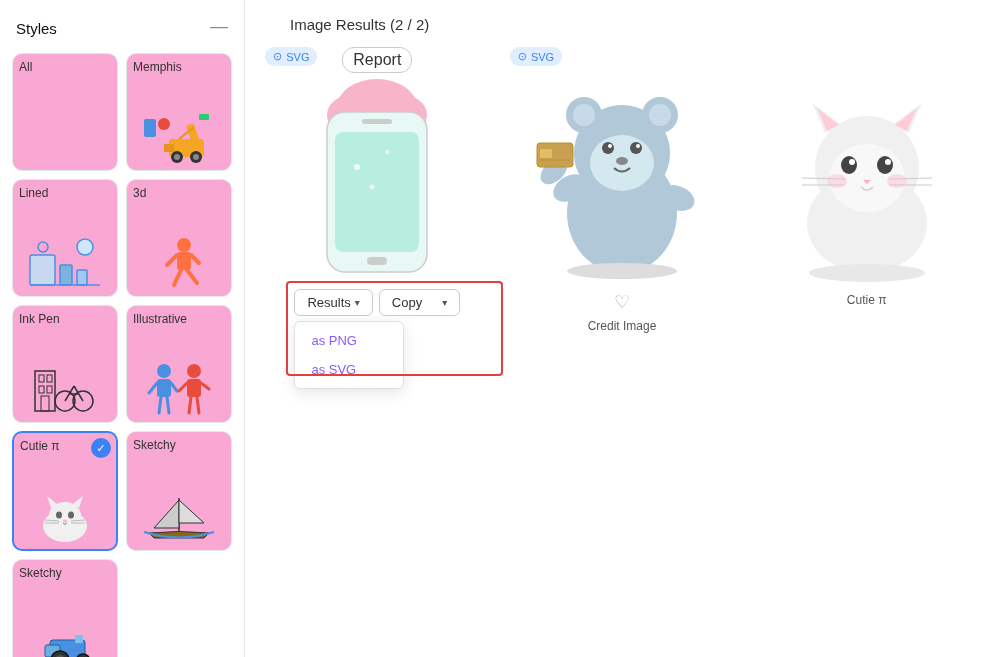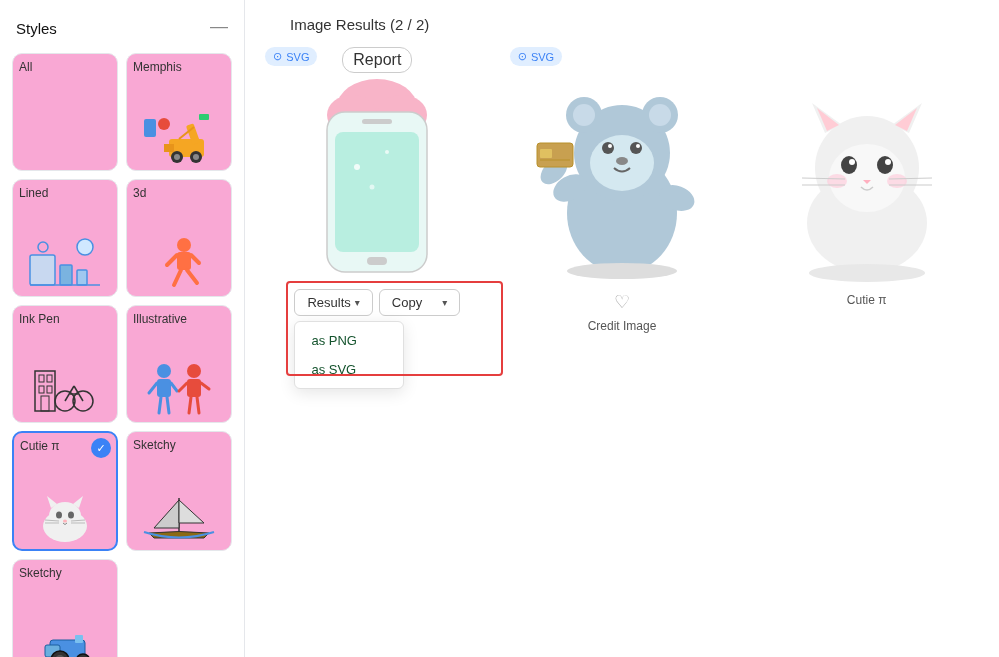--- a/index.html
+++ b/index.html
@@ -206,21 +206,21 @@
       border: 1px solid #e0e0e0;
       border-radius: 6px;
       box-shadow: 0 4px 16px rgba(0,0,0,0.10);
       z-index: 100;
       min-width: 110px;
       padding: 4px 0;
     }
     .dropdown-item {
       padding: 7px 16px;
       font-size: 13px;
-      color: #14532d;
+      color: #8b5cf6;
       cursor: pointer;
     }
   </style>
 </head>
 <body>
 
 <div class="sidebar">
   <div class="sidebar-header">
     <span class="sidebar-header-title">Styles</span>
     <span class="sidebar-header-minus">—</span>

